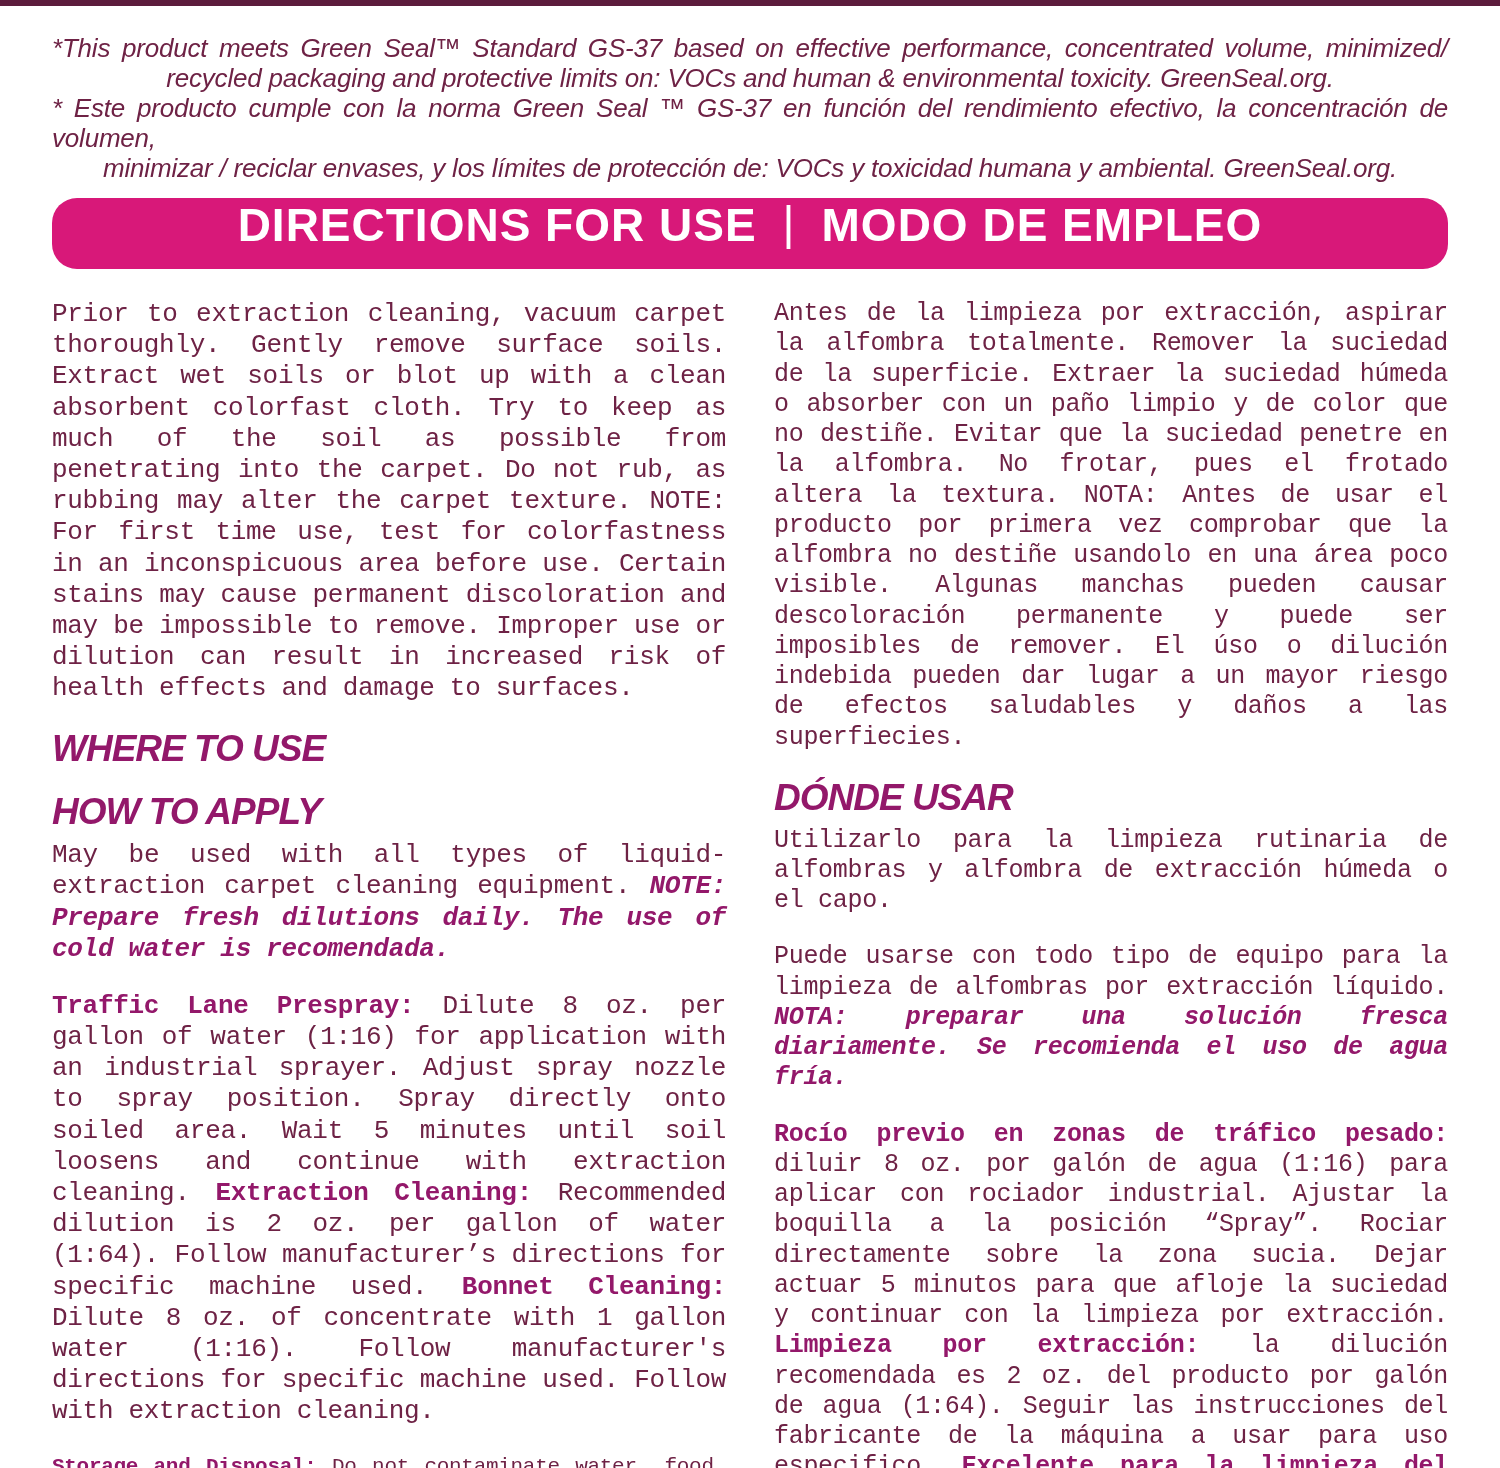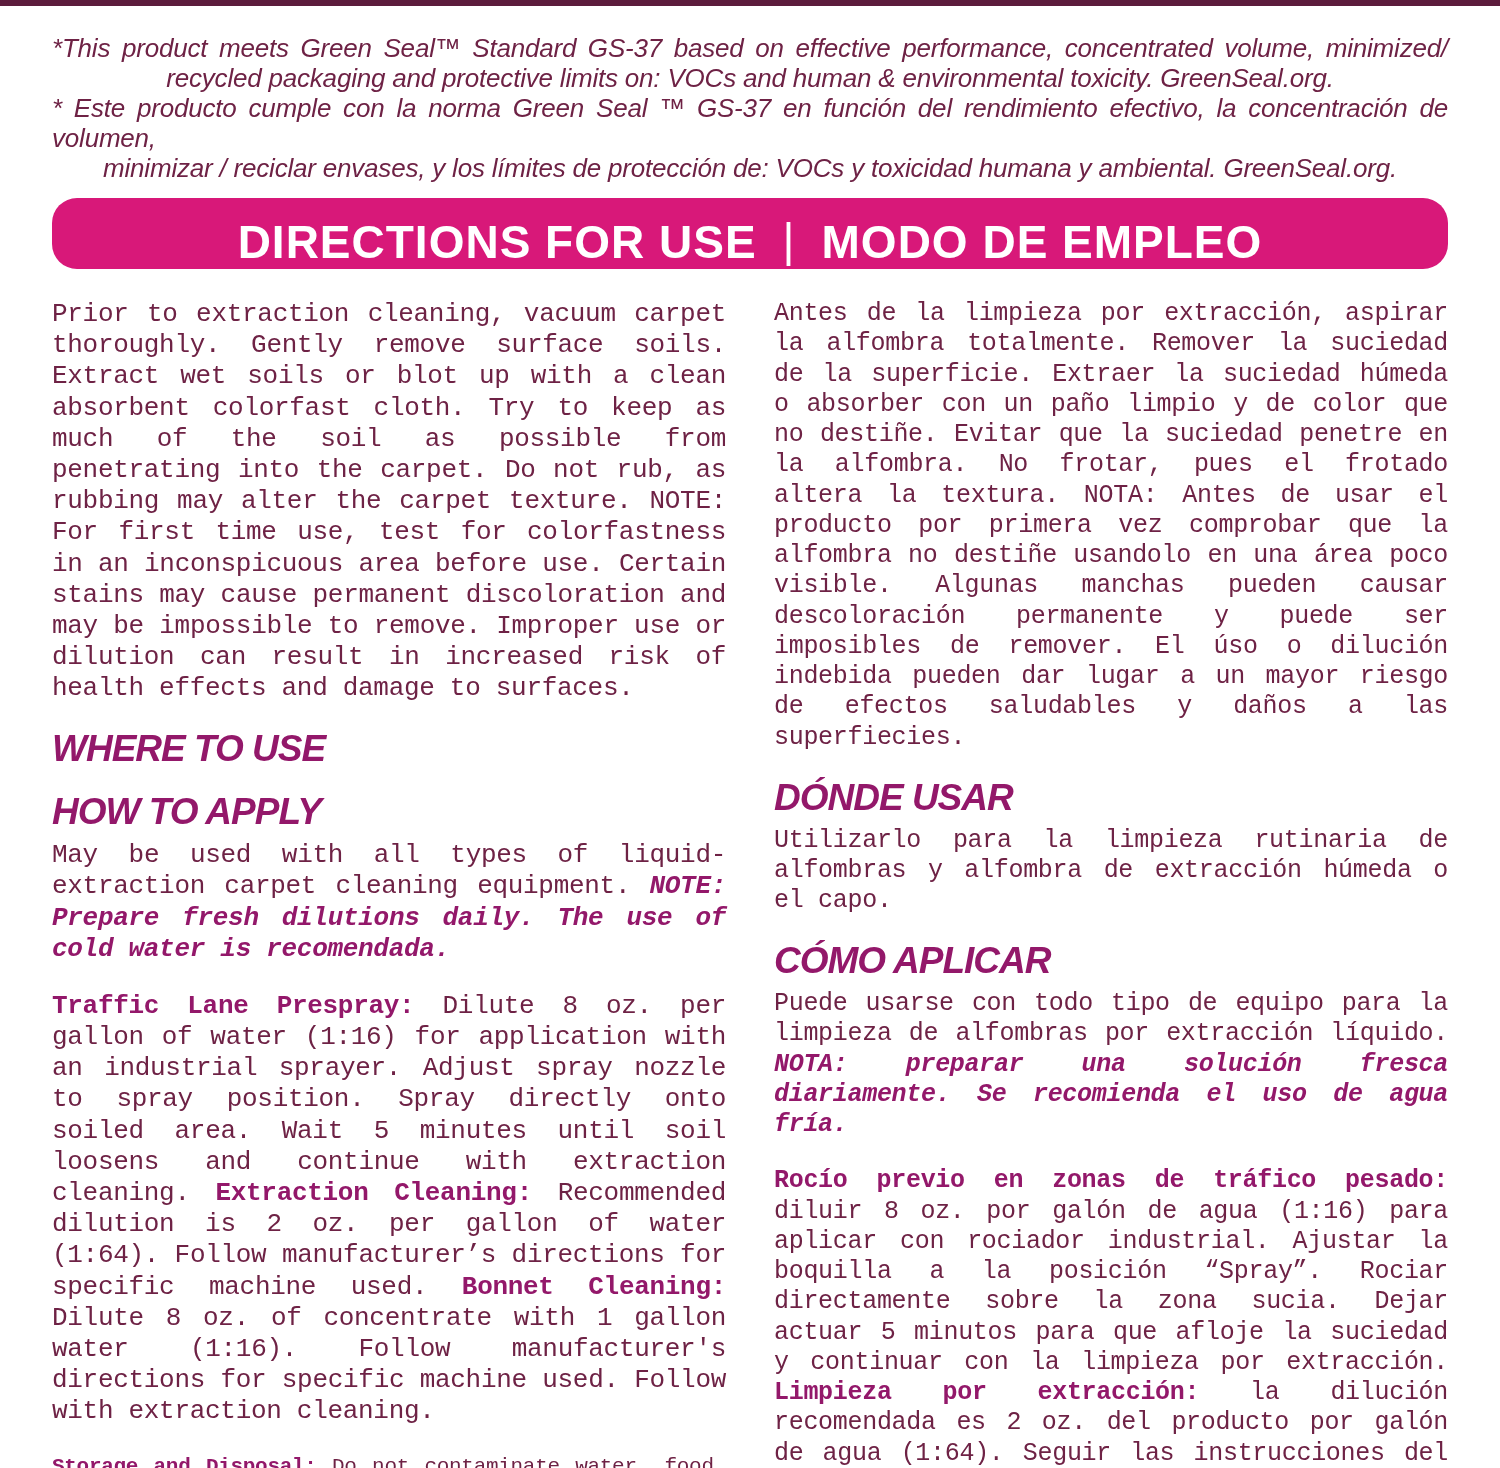--- a/index.html
+++ b/index.html
@@ -44,21 +44,21 @@
     white-space: normal;
   }
   .disc-line2 { text-align: center; }
   
   .banner {
     margin-top: 15px;
     height: 71px;
     background: var(--banner_bg, #d81879);
     border-radius: 25px;
     display: flex;
-    align-items: flex-end;
+    align-items: flex-start;
     justify-content: center;
     color: var(--banner_text, #ffffff);
     font-weight: bold;
     font-size: 46px;
     letter-spacing: 1px;
     white-space: nowrap;
   }
   .banner .sep {
     margin: 0 26px;
     font-weight: normal;
@@ -133,21 +133,20 @@
 
       <p class="small-en"><span class="run-b">Storage and Disposal: </span><span>Do not contaminate water, food, or feed by storage and disposal. Store tightly closed original container in a secure area inaccessible to children and away from food or feed. Dispose of in accordance with local, state and federal regulations. Do not reuse or refill this container. Rinse container and offer for recycling, if available.</span></p>
     </div>
 
     <div class="col col-es">
       <p>Antes de la limpieza por extracción, aspirar la alfombra totalmente. Remover la suciedad de la superficie. Extraer la suciedad húmeda o absorber con un paño limpio y de color que no destiñe. Evitar que la suciedad penetre en la alfombra. No frotar, pues el frotado altera la textura. NOTA: Antes de usar el producto por primera vez comprobar que la alfombra no destiñe usandolo en una área poco visible. Algunas manchas pueden causar descoloración permanente y puede ser imposibles de remover. El úso o dilución indebida pueden dar lugar a un mayor riesgo de efectos saludables y daños a las superfiecies.</p>
 
       <h3 class="section-heading">DÓNDE USAR</h3>
       <p>Utilizarlo para la limpieza rutinaria de alfombras y alfombra de extracción húmeda o el capo.</p>
 
-      <h3 class="section-heading">CÓMO APLICAR</h3>
       <p><span>Puede usarse con todo tipo de equipo para la limpieza de alfombras por extracción líquido. </span><span class="run-bi">NOTA: preparar una solución fresca diariamente. Se recomienda el uso de agua fría.</span></p>
 
       <p><span class="run-b">Rocío previo en zonas de tráfico pesado: </span><span>diluir 8 oz. por galón de agua (1:16) para aplicar con rociador industrial. Ajustar la boquilla a la posición “Spray”. Rociar directamente sobre la zona sucia. Dejar actuar 5 minutos para que afloje la suciedad y continuar con la limpieza por extracción. </span><span class="run-b">Limpieza por extracción: </span><span>la dilución recomendada es 2 oz. del producto por galón de agua (1:64). Seguir las instrucciones del fabricante de la máquina a usar para uso especifico. </span><span class="run-b">Excelente para la limpieza del capo: </span><span>diluir 8 oz. del producto concentrado con un galón de agua (1:16). Seguir las instrucciones del fabricante de la máquina a usar para uso especifico. Seguir con la limpieza de extracción.</span></p>
 
     </div>
 
   </div>
 </div>
 
 </body></html>

